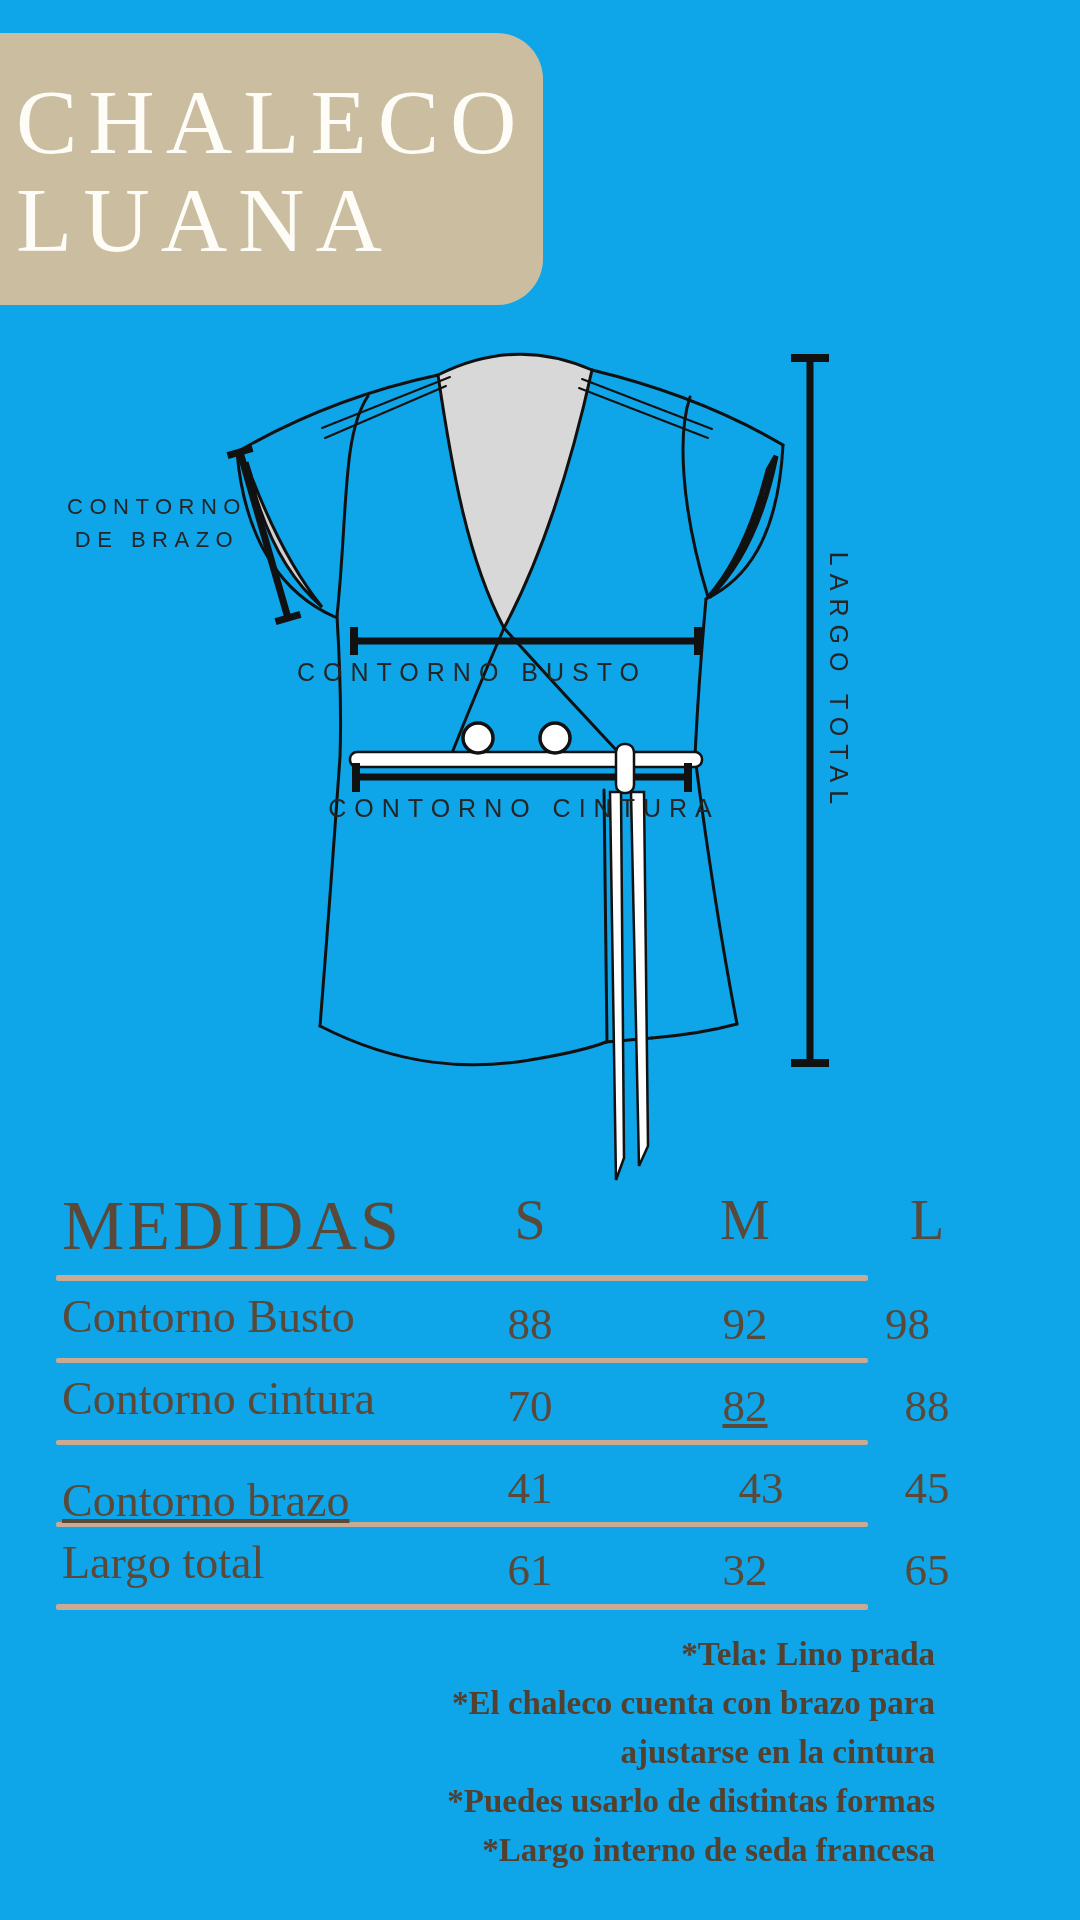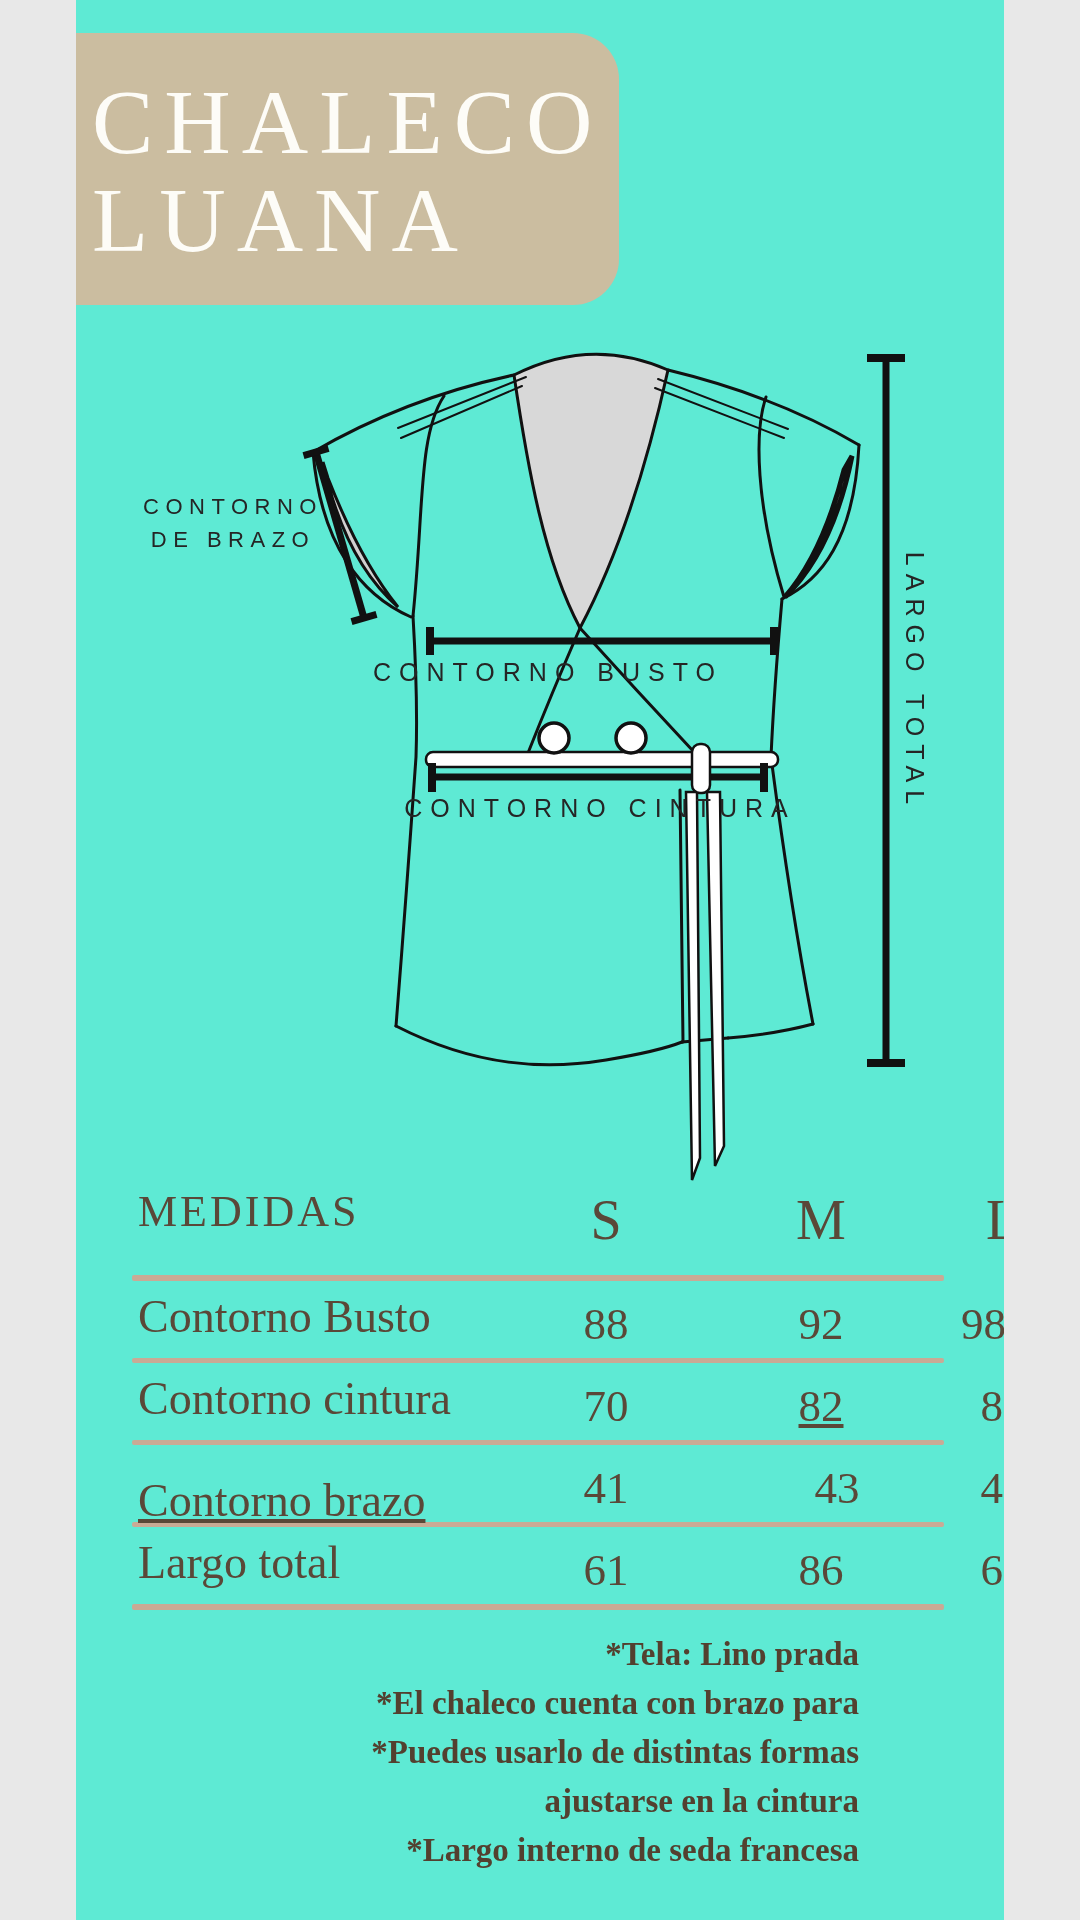--- a/index.html
+++ b/index.html
@@ -1,18 +1,18 @@
 <!DOCTYPE html>
 <html><head>
 <meta charset="utf-8">
 <style>
   html,body{margin:0;padding:0;background:#e8e8e8;}
   #page{
-    position:relative;width:928px;height:1920px;margin:0 auto;
-    background:#5eead4;overflow:hidden;
+    position:relative;width:1080px;height:1920px;margin:0 auto;
+    background:#0ea5e9;overflow:hidden;
     font-family:"Liberation Serif", serif;
   }
   
   .title-block{
     position:absolute;left:0;top:33px;width:543px;height:272px;
     border-radius:0 46px 46px 0;
   }
   .title-text{
     position:absolute;left:16px;top:40px;
     font-family:"Liberation Serif", serif;
@@ -20,21 +20,21 @@
     letter-spacing:11px;white-space:nowrap;
   }
   
   .diagram-svg{position:absolute;left:0;top:330px;}
   .meas-label{
     font-family:"Liberation Sans", sans-serif;
     font-weight:400;fill:#252525;
   }
   
   .tbl-rule{position:absolute;left:56px;width:812px;height:5px;border-radius:2px;}
-  .tbl-headline{position:absolute;left:62px;top:1186px;font-size:44px;font-weight:400;letter-spacing:3px;}
+  .tbl-headline{position:absolute;left:62px;top:1186px;font-size:70px;font-weight:400;letter-spacing:3px;}
   .tbl-size{position:absolute;top:1188px;width:110px;text-align:center;font-size:56px;}
   .tbl-rowlabel{position:absolute;left:62px;font-size:46px;}
   .tbl-val{position:absolute;width:110px;text-align:center;font-size:45px;}
   
   .notes{
     position:absolute;right:145px;top:1630px;width:720px;
     text-align:right;font-size:33px;font-weight:700;line-height:49px;
     font-family:"Liberation Serif", serif;
   }
 </style>
@@ -161,25 +161,25 @@
     <div class="tbl-val" style="left:690px;top:1380px;text-decoration:underline;">82</div>
     <div class="tbl-val" style="left:872px;top:1380px;">88</div>
 
     <div class="tbl-rowlabel" style="top:1474px;text-decoration:underline;">Contorno brazo</div>
     <div class="tbl-val" style="left:475px;top:1462px;">41</div>
     <div class="tbl-val" style="left:706px;top:1462px;">43</div>
     <div class="tbl-val" style="left:872px;top:1462px;">45</div>
 
     <div class="tbl-rowlabel" style="top:1536px;">Largo total</div>
     <div class="tbl-val" style="left:475px;top:1544px;">61</div>
-    <div class="tbl-val" style="left:690px;top:1544px;">86</div>
+    <div class="tbl-val" style="left:690px;top:1544px;">32</div>
     <div class="tbl-val" style="left:872px;top:1544px;">65</div>
   </div>
 
   <div class="notes" style="color: rgb(83, 64, 47);">
     <div>*Tela: Lino prada</div>
     <div>*El chaleco cuenta con brazo para</div>
+    <div>ajustarse en la cintura</div>
     <div>*Puedes usarlo de distintas formas</div>
-    <div>ajustarse en la cintura</div>
     <div>*Largo interno de seda francesa</div>
   </div>
 
 </div>
 
 </body></html>

